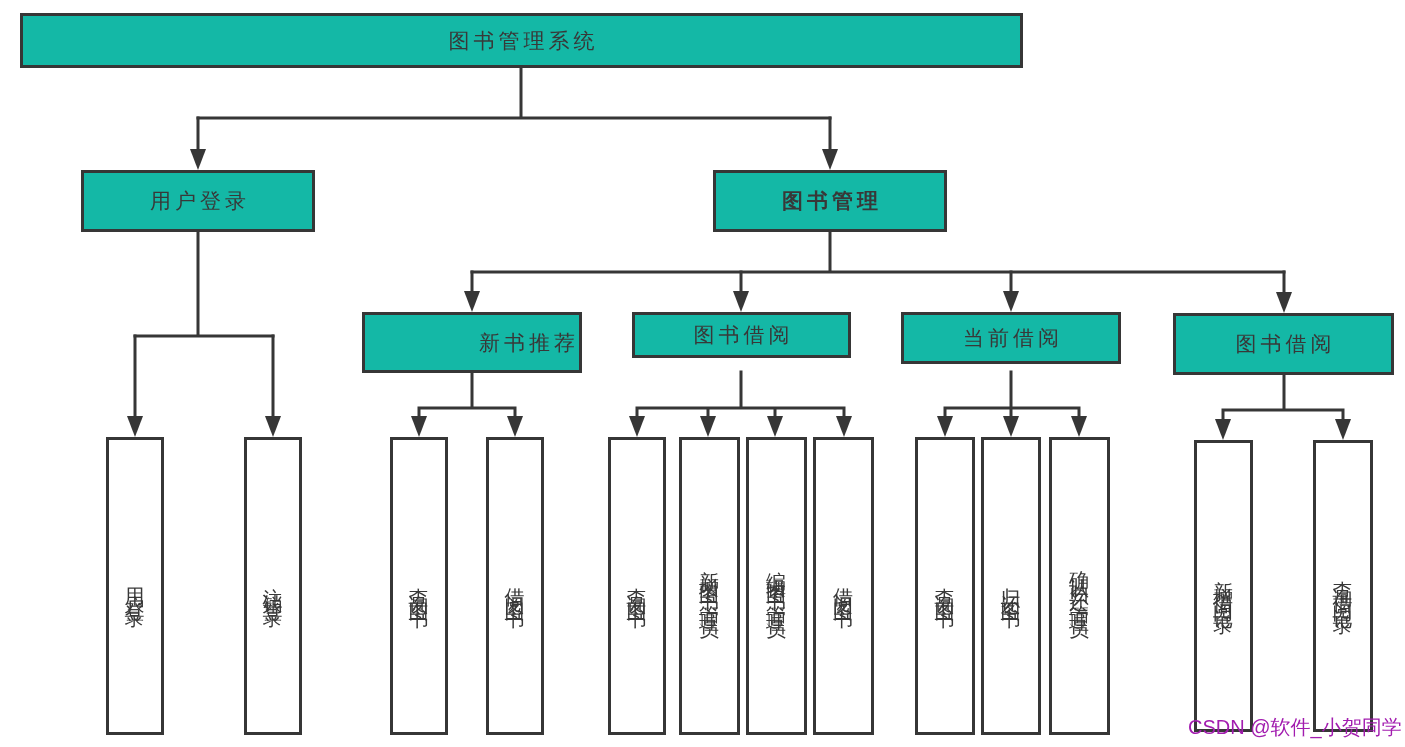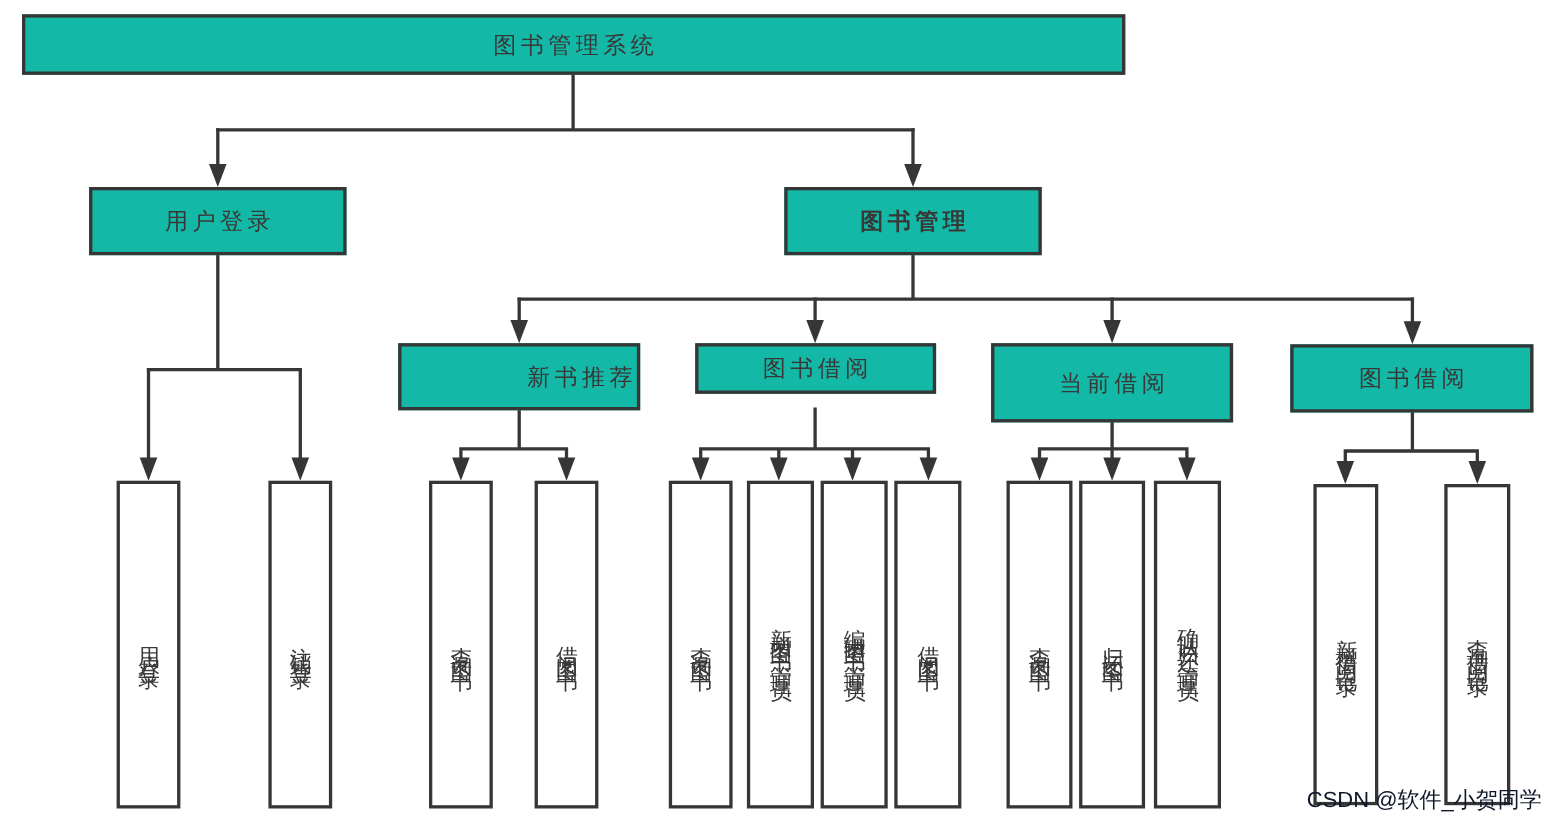--- a/index.html
+++ b/index.html
@@ -51,21 +51,21 @@
     line-height: 1;
     letter-spacing: 7px;
     white-space: nowrap;
   }
   
   #node-root            { left: 20px;   top: 13px;  width: 1003px; height: 55px; }
   #node-user-login      { left: 81px;   top: 170px; width: 234px;  height: 62px; }
   #node-book-management { left: 713px;  top: 170px; width: 234px;  height: 62px; font-weight: bold; }
   #node-new-book-recommend { left: 362px;  top: 312px; width: 220px; height: 61px; justify-content: flex-end; }
   #node-book-borrowing     { left: 632px;  top: 312px; width: 219px; height: 46px; }
-  #node-current-borrowing  { left: 901px;  top: 312px; width: 220px; height: 72px; }
+  #node-current-borrowing  { left: 901px;  top: 312px; width: 220px; height: 52px; }
   #node-borrowing-records  { left: 1173px; top: 313px; width: 221px; height: 62px; }
 
   #leaf-user-login     { left: 106px;  top: 437px; width: 58px; height: 298px; }
   #leaf-logout         { left: 244px;  top: 437px; width: 58px; height: 298px; }
   #leaf-nb-query-books  { left: 390px;  top: 437px; width: 58px; height: 298px; }
   #leaf-nb-borrow-books { left: 486px;  top: 437px; width: 58px; height: 298px; }
   #leaf-bb-query-books  { left: 608px;  top: 437px; width: 58px; height: 298px; }
   #leaf-bb-add-books    { left: 679px;  top: 437px; width: 61px; height: 298px; }
   #leaf-bb-edit-books   { left: 746px;  top: 437px; width: 61px; height: 298px; }
   #leaf-bb-borrow-books { left: 813px;  top: 437px; width: 61px; height: 298px; }
@@ -73,21 +73,21 @@
   #leaf-cb-return-books  { left: 981px;  top: 437px; width: 60px; height: 298px; }
   #leaf-cb-confirm-return{ left: 1049px; top: 437px; width: 61px; height: 298px; }
   #leaf-br-add-record    { left: 1194px; top: 440px; width: 59px; height: 292px; }
   #leaf-br-query-record  { left: 1313px; top: 440px; width: 60px; height: 292px; }
 
   #watermark {
     position: absolute;
     left: 1188px;
     top: 714px;
     font-size: 20px;
-    color: #0f172a;
+    color: #a21caf;
     white-space: nowrap;
   }
 </style>
 </head>
 <body>
 
 <div id="canvas">
 
   <svg id="connector-layer" viewBox="0 0 1405 747" xmlns="http://www.w3.org/2000/svg">
     <g stroke="#363636" stroke-width="3" fill="none" stroke-linecap="square">

